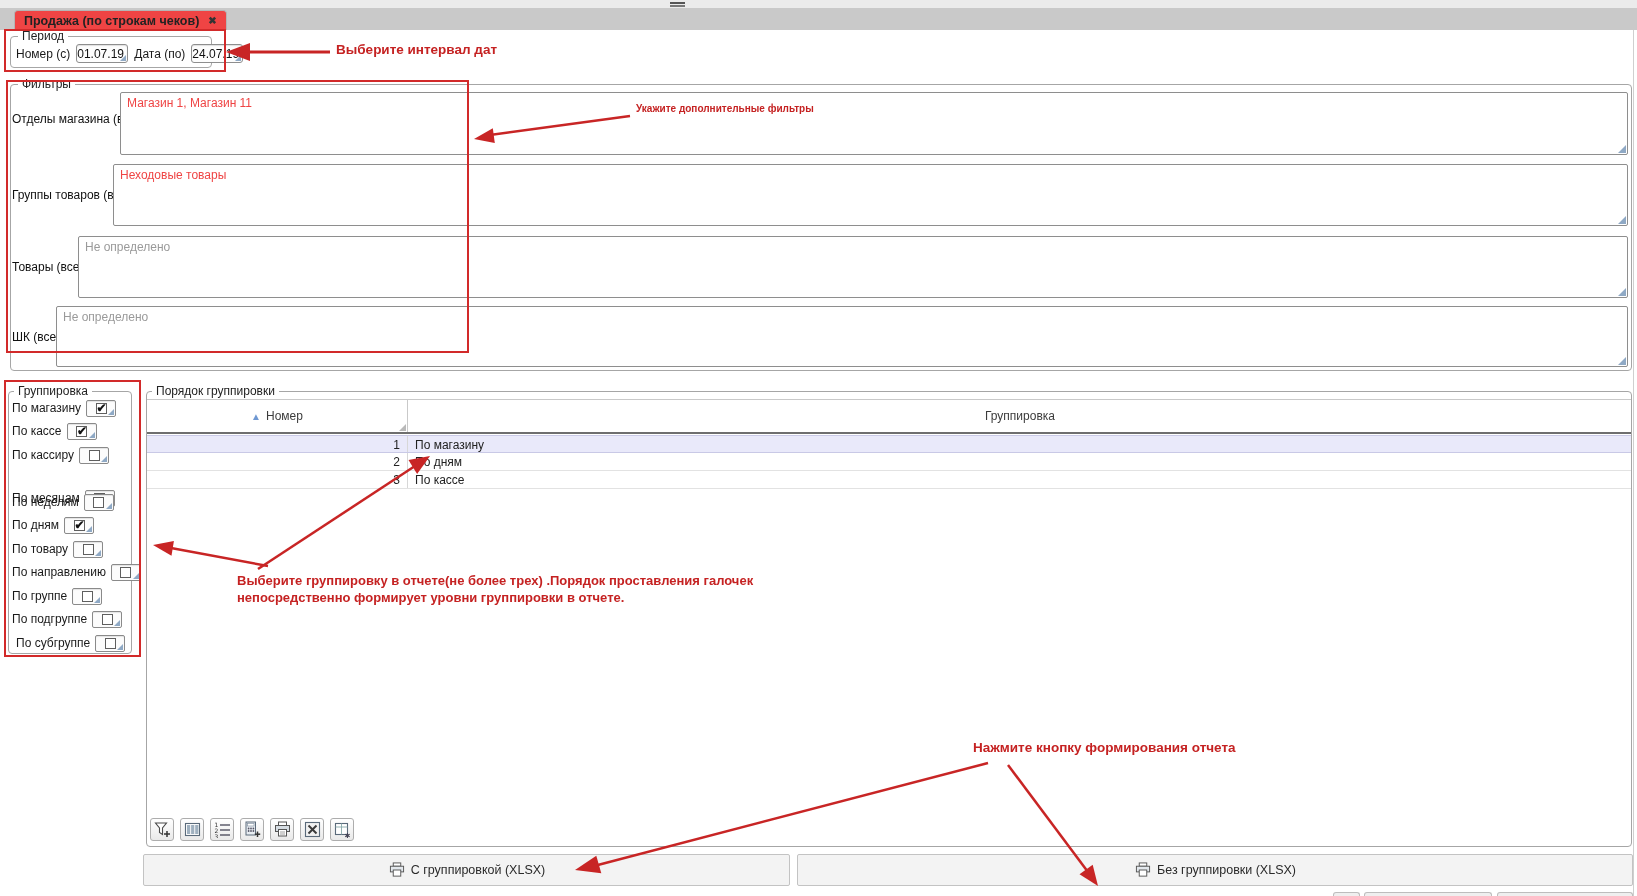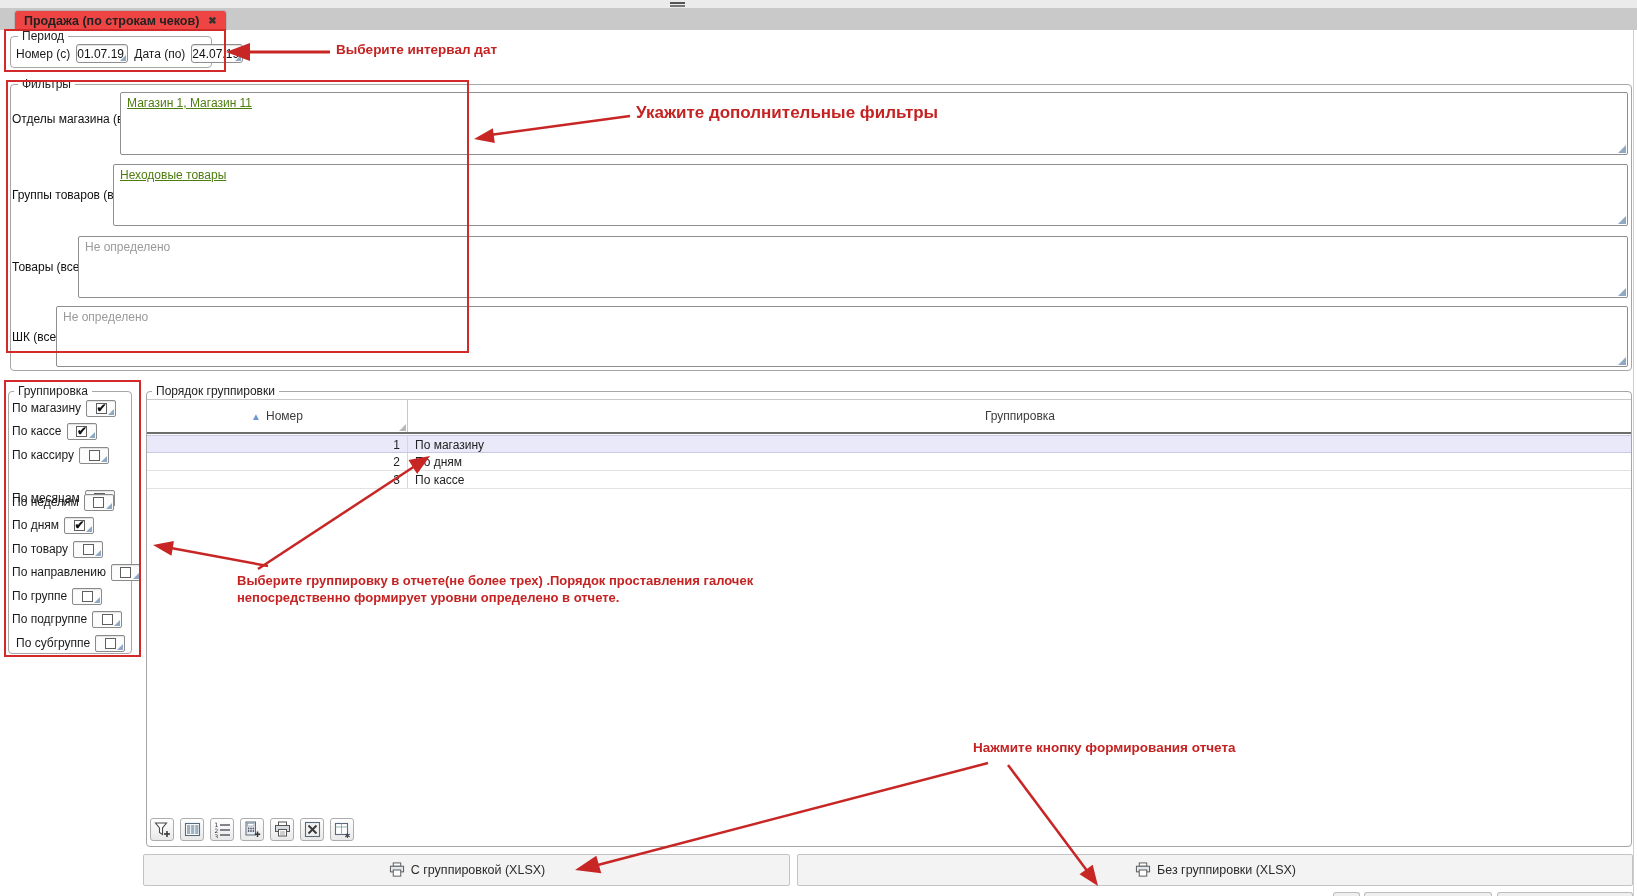--- a/index.html
+++ b/index.html
@@ -12,21 +12,21 @@
   .tabbar { position:absolute; left:0; top:8px; width:1637px; height:22px; background:#c9c9c9; }
   .tab { position:absolute; left:14px; top:10px; height:20px; background:#ef4444; border:1px solid #b5b5b5; border-bottom:none; border-radius:4px 4px 0 0; display:flex; align-items:center; gap:9px; padding:0 9px; font-size:12.5px; font-weight:bold; color:#222; }
   .tab-close { font-size:10px; font-weight:bold; color:#333; cursor:pointer; }
 
   
   .groupbox { position:absolute; border:1px solid #a6a6a6; border-radius:4px; background:transparent; }
   .legend { position:absolute; background:#fff; padding:0 4px; font-size:12px; color:#222; z-index:5; }
 
   
   .tbox { position:absolute; border:1px solid #8e8e8e; border-radius:2px; background:#fff; font-size:12px; padding:3px 6px; overflow:hidden; }
-  .tbox .val { color:#4d7c0f;text-decoration:underline; }
+  .tbox .val { color:#ef4444; }
   .tbox .ph { color:#9a9a9a; }
   .grip::after { content:""; position:absolute; right:1px; bottom:1px; width:0; height:0; border-left:8px solid transparent; border-bottom:8px solid #8fa9c5; }
   .grip-sm::after { content:""; position:absolute; right:1px; bottom:1px; width:0; height:0; border-left:6px solid transparent; border-bottom:6px solid #8fa9c5; }
   .flabel { position:absolute; font-size:12px; color:#111; white-space:nowrap; }
 
   
   .period-row { position:absolute; left:16px; top:44px; display:flex; align-items:center; gap:6px; font-size:12px; }
   .datebox { position:relative; width:52px; height:19px; border:1px solid #8e8e8e; border-radius:3px; background:#fdfdfd; display:flex; align-items:center; font-size:12px; color:#111; box-shadow:inset 0 1px 1px rgba(0,0,0,.12); }
 
   
@@ -291,22 +291,22 @@
 </div>
 <div class="stub" style="left:1333px; width:27px;"></div>
 <div class="stub" style="left:1364px; width:128px;"></div>
 <div class="stub" style="left:1497px; width:136px;"></div>
 
 <div class="redbox" style="left:4px; top:29px; width:222px; height:43px;"></div>
 <div class="redbox" style="left:6px; top:80px; width:463px; height:273px;"></div>
 <div class="redbox" style="left:4px; top:380px; width:137px; height:277px;"></div>
 
 <div class="note" style="left:336px; top:42px; font-size:13.5px;">Выберите интервал дат</div>
-<div class="note" style="left:636px; top:103px; font-size:17px;">Укажите дополнительные фильтры</div>
-<div class="note" style="left:237px; top:573px; font-size:13px; width:555px; line-height:1.3;">Выберите группировку в отчете(не более трех) .Порядок проставления галочек непосредственно формирует уровни определено в отчете.</div>
+<div class="note" style="left:636px; top:103px; font-size:10px;">Укажите дополнительные фильтры</div>
+<div class="note" style="left:237px; top:573px; font-size:13px; width:555px; line-height:1.3;">Выберите группировку в отчете(не более трех) .Порядок проставления галочек непосредственно формирует уровни группировки в отчете.</div>
 <div class="note" style="left:973px; top:740px; font-size:13.5px;">Нажмите кнопку формирования отчета</div>
 
 <svg id="arrows">
   <g stroke="#c82525" fill="#c82525">
     <line x1="330" y1="52" x2="248" y2="52" stroke-width="3"></line>
     <polygon points="226,52 250,43 250,61" stroke="none"></polygon>
     <line x1="630" y1="116" x2="490" y2="135" stroke-width="2.5"></line>
     <polygon points="474,139 492.8,128.2 494.8,143" stroke="none"></polygon>
     <line x1="268" y1="566" x2="171" y2="548" stroke-width="2.5"></line>
     <polygon points="153,545 173.9,540.9 171.5,555.7" stroke="none"></polygon>

